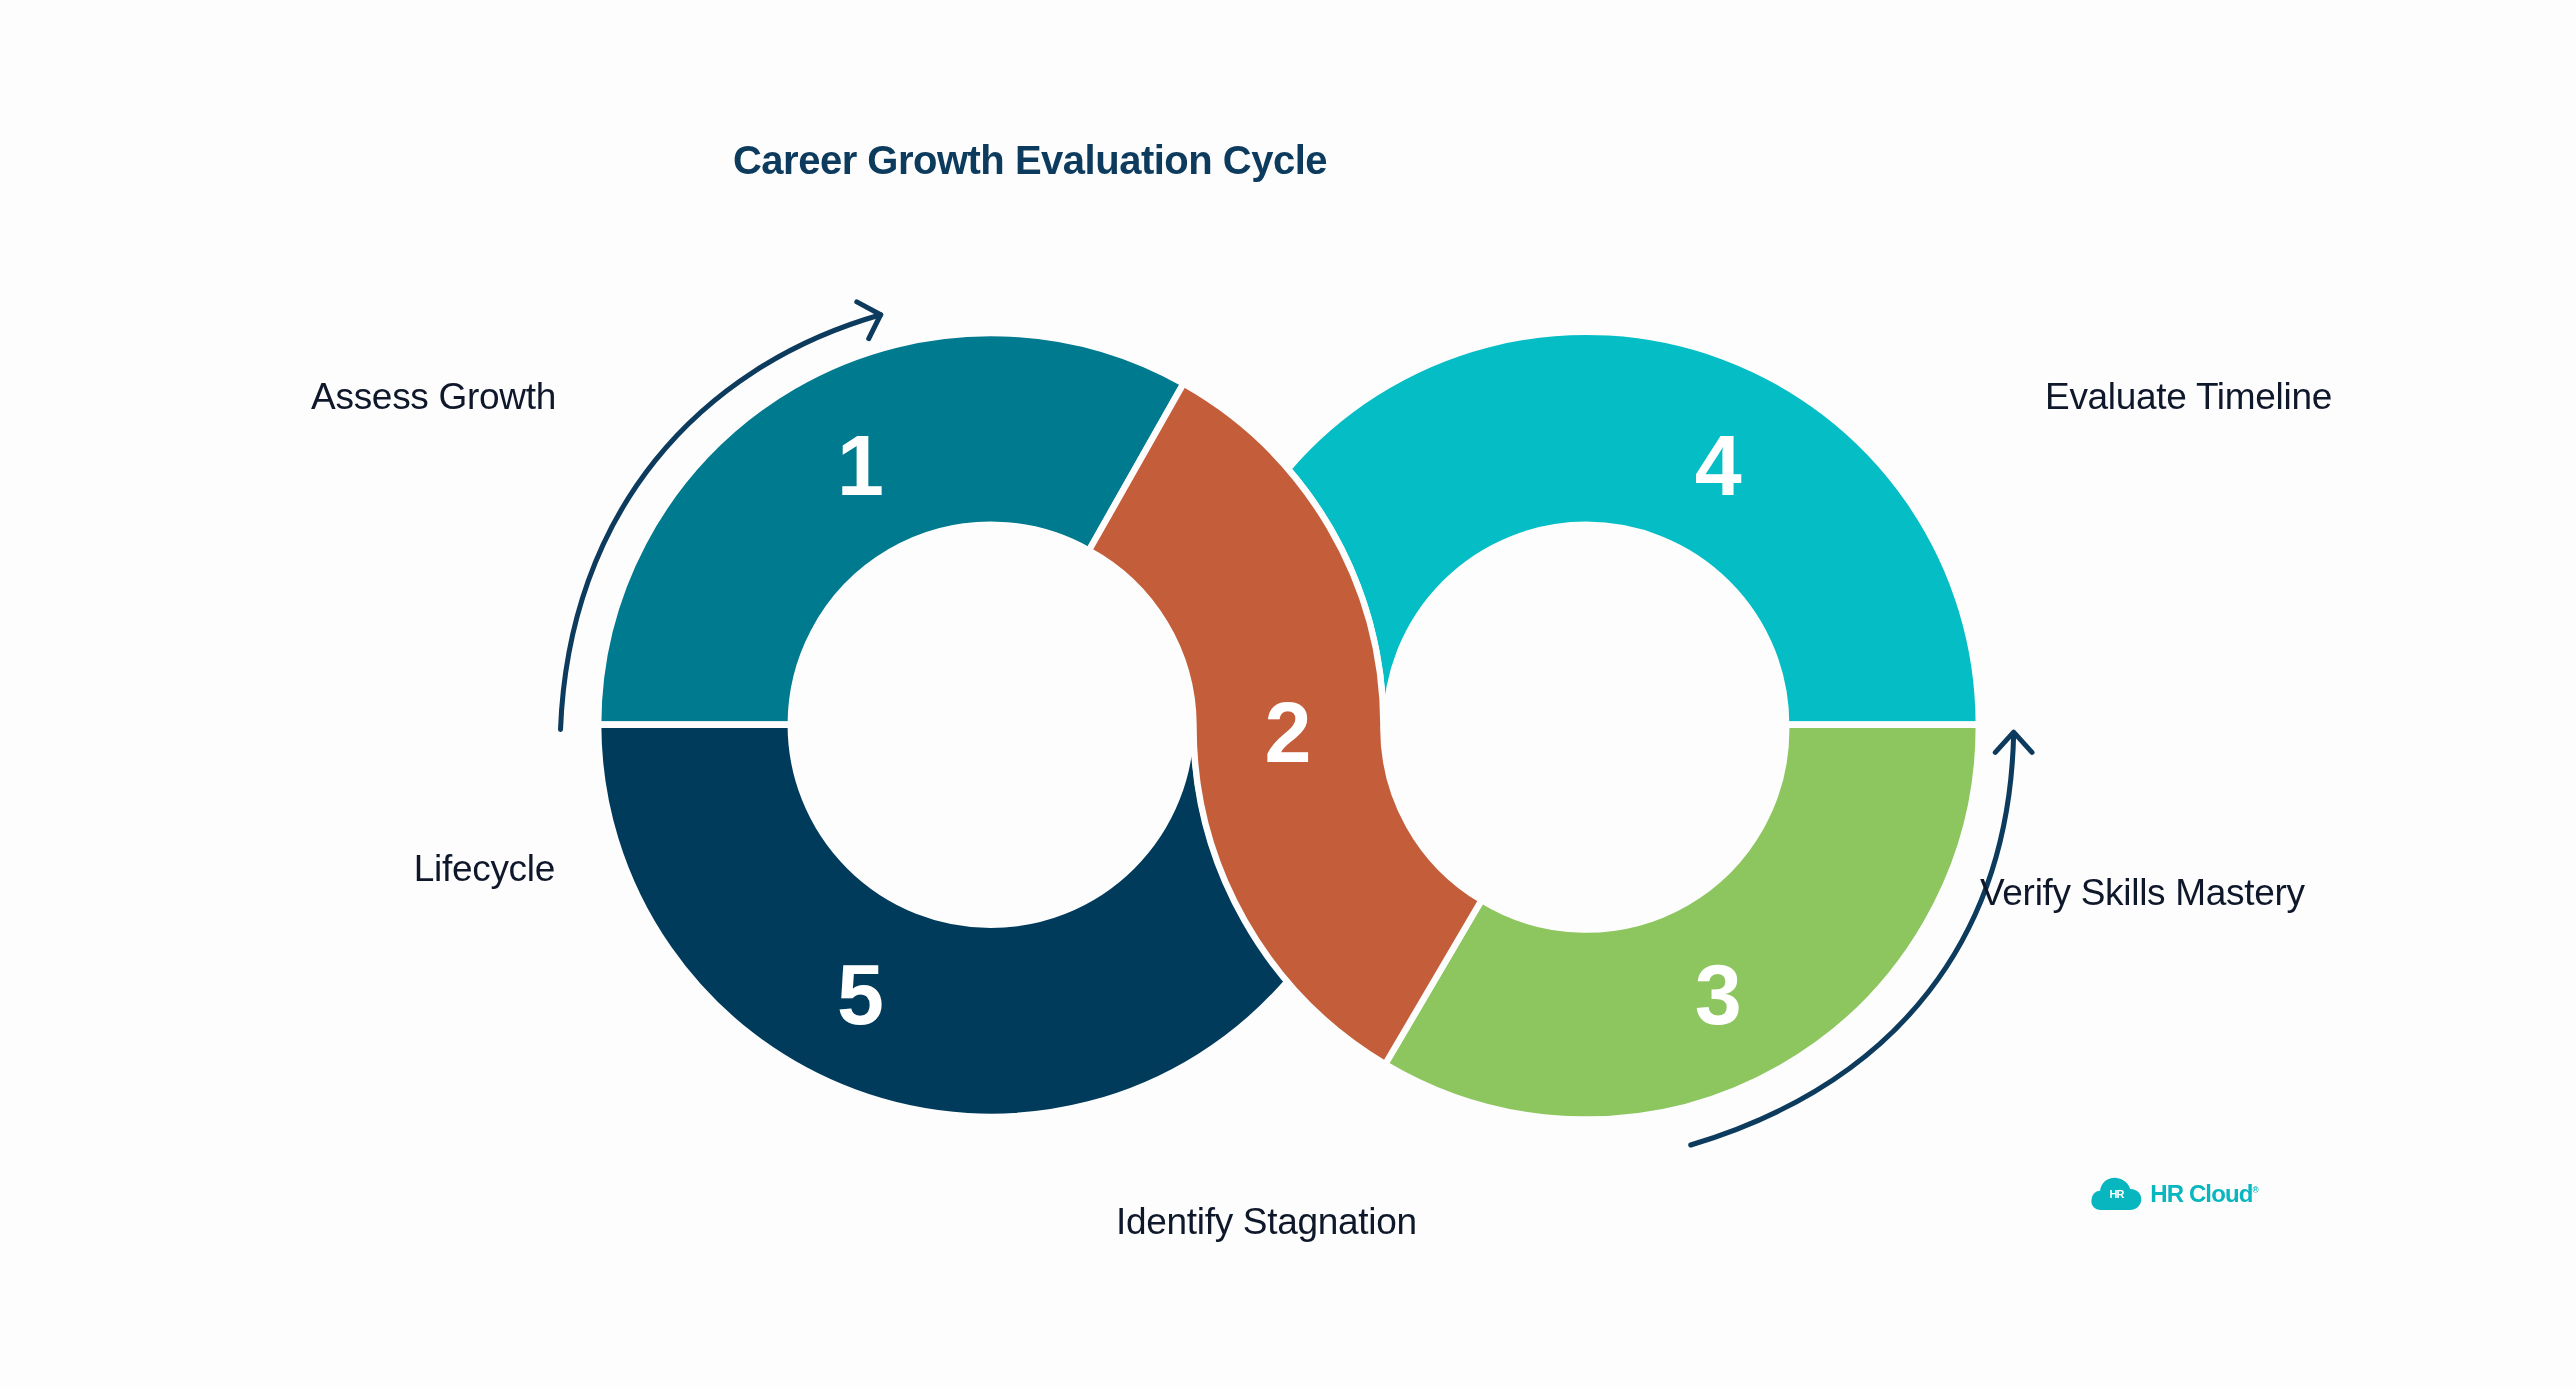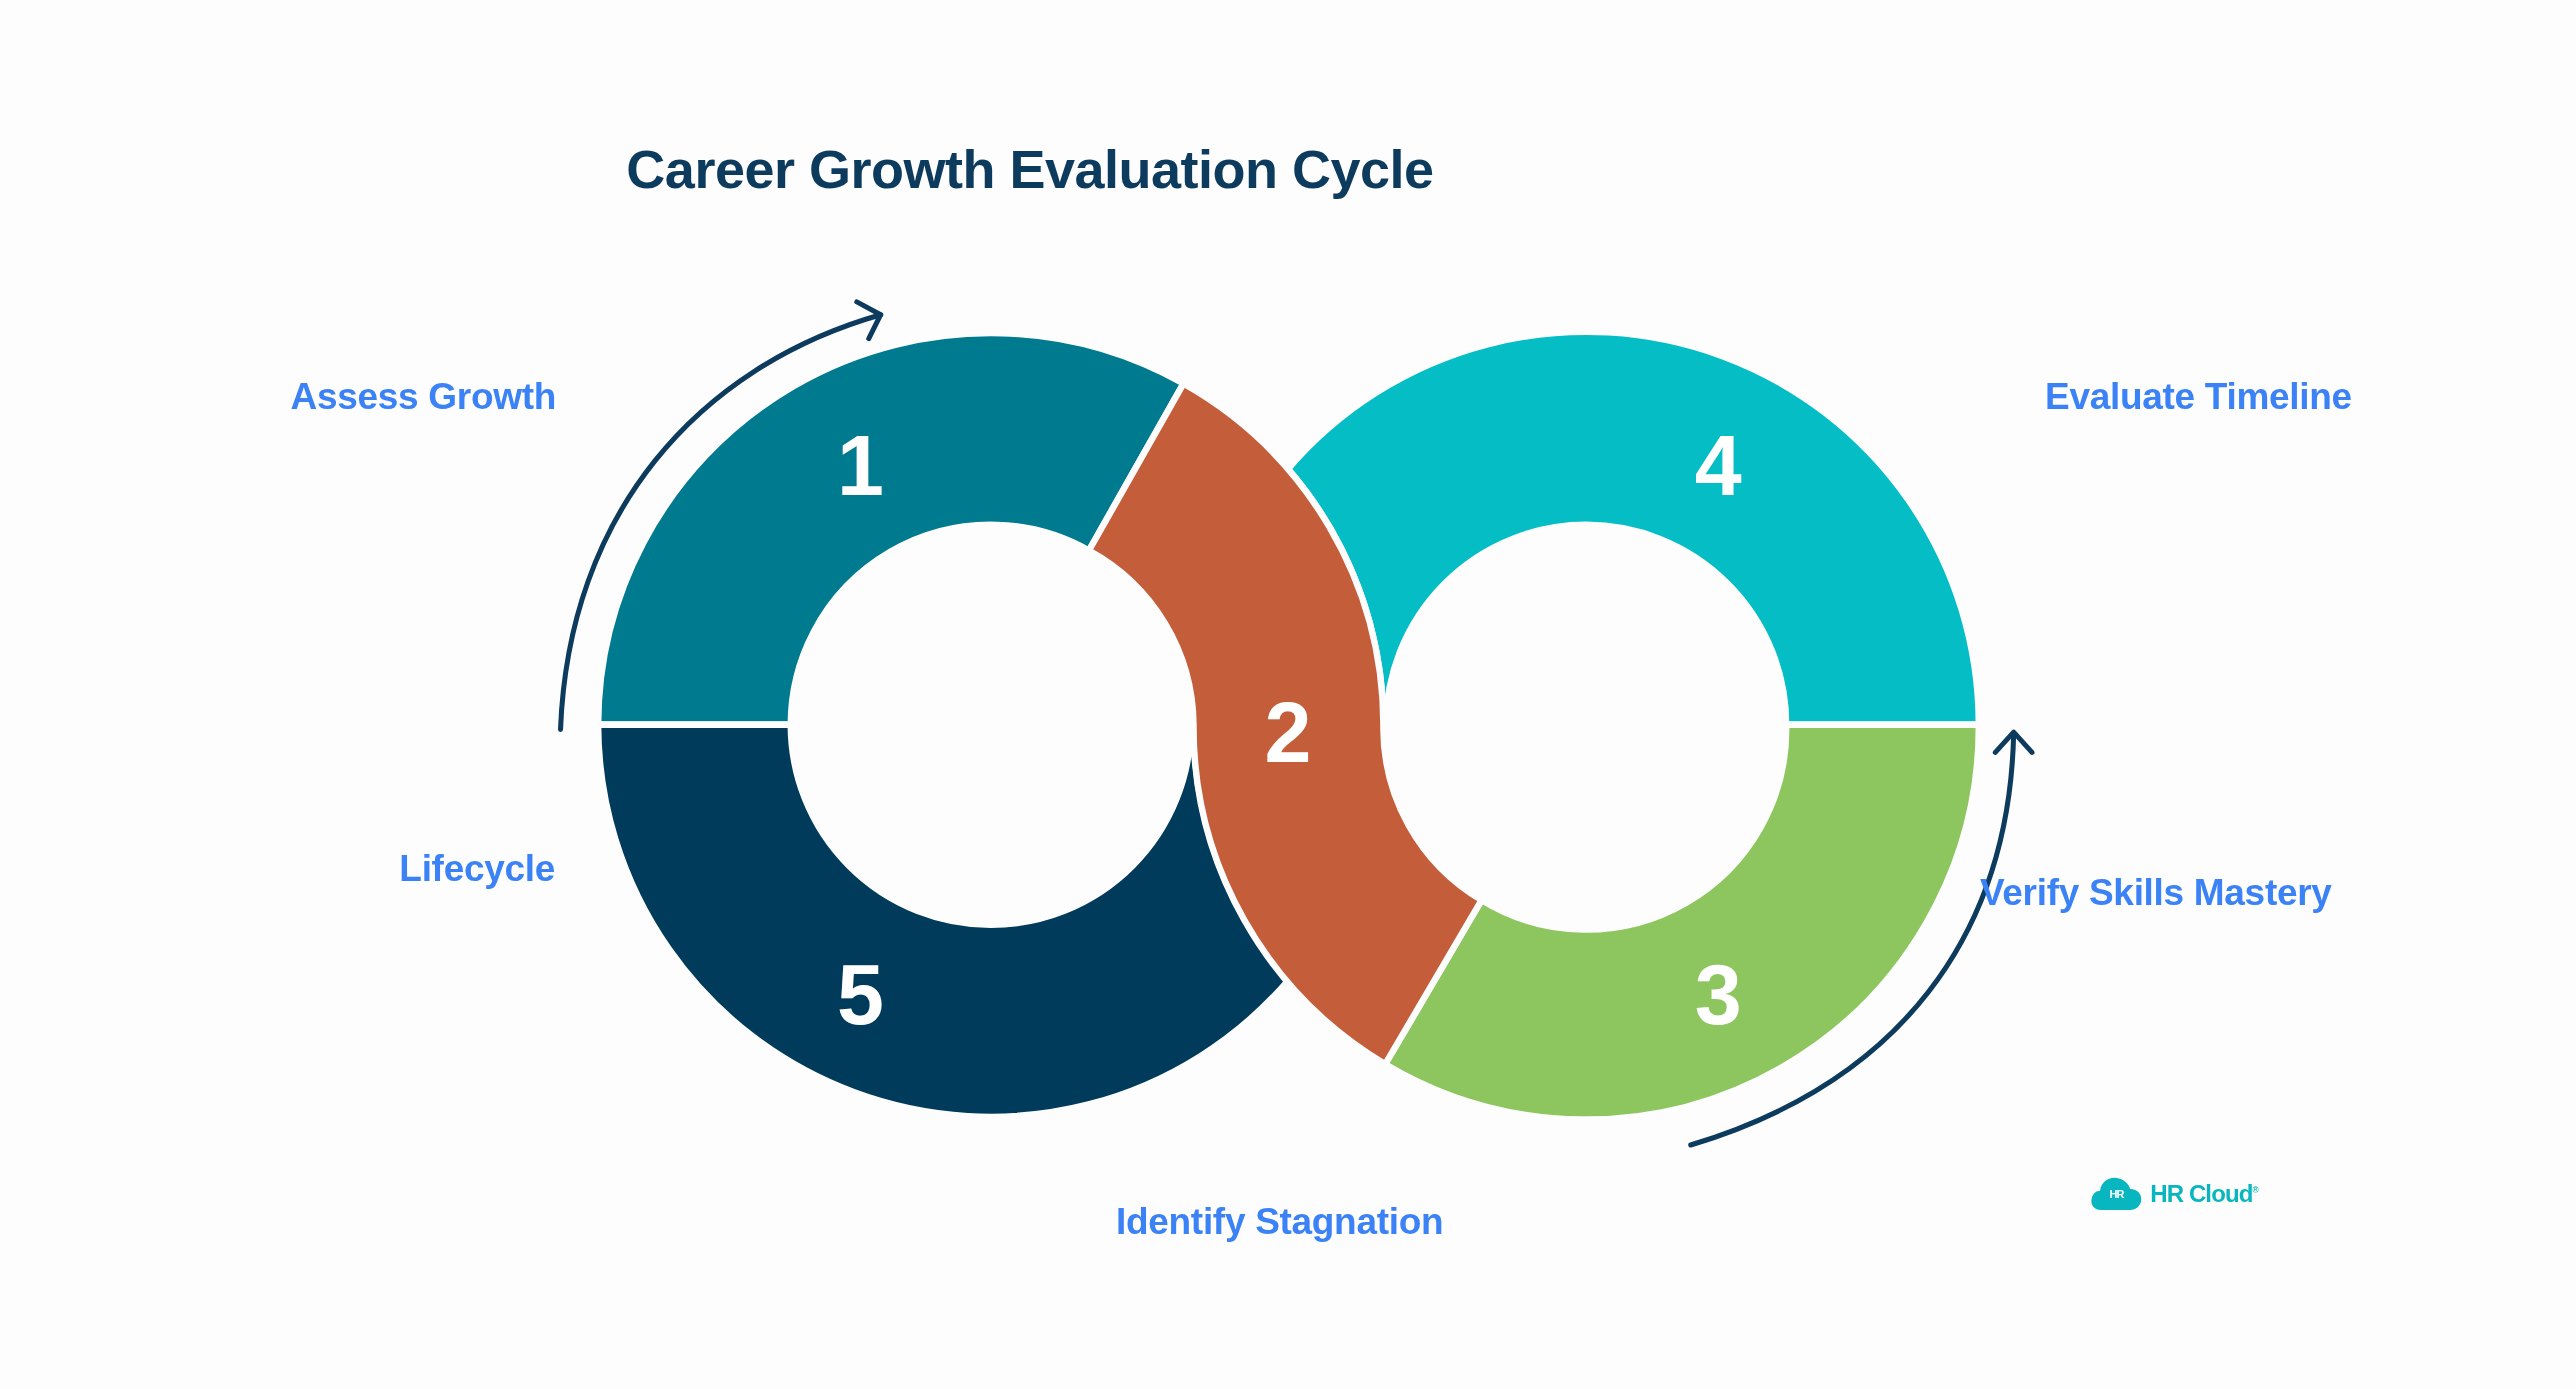--- a/index.html
+++ b/index.html
@@ -3,25 +3,25 @@
 <meta charset="utf-8">
 <style>
   html, body { margin: 0; padding: 0; }
   body {
     width: 2576px; height: 1390px; position: relative; overflow: hidden;
     background: #fdfdfd;
     font-family: "Liberation Sans", "DejaVu Sans", sans-serif;
   }
   .title {
     position: absolute; left: 0; width: 2060px; top: 138px;
-    text-align: center; font-size: 54px; font-weight: bold; color: #0d3b5e;
+    text-align: center; font-size: 40px; font-weight: bold; color: #0d3b5e;
     letter-spacing: -0.5px;
   }
   .label {
-    position: absolute; font-size: 37px; font-weight: bold; color: #3b82f6;
+    position: absolute; font-size: 37px; font-weight: normal; color: #0f172a;
     line-height: 50px; letter-spacing: -0.3px; white-space: nowrap;
   }
   .label.right-align { text-align: right; }
   .diagram { position: absolute; left: 0; top: 0; }
   .logo {
     position: absolute; left: 2090px; top: 1174px; height: 39px;
     display: flex; align-items: center; gap: 7.3px;
   }
   .logo-cloud {
     width: 53px; height: 37px; position: relative;

